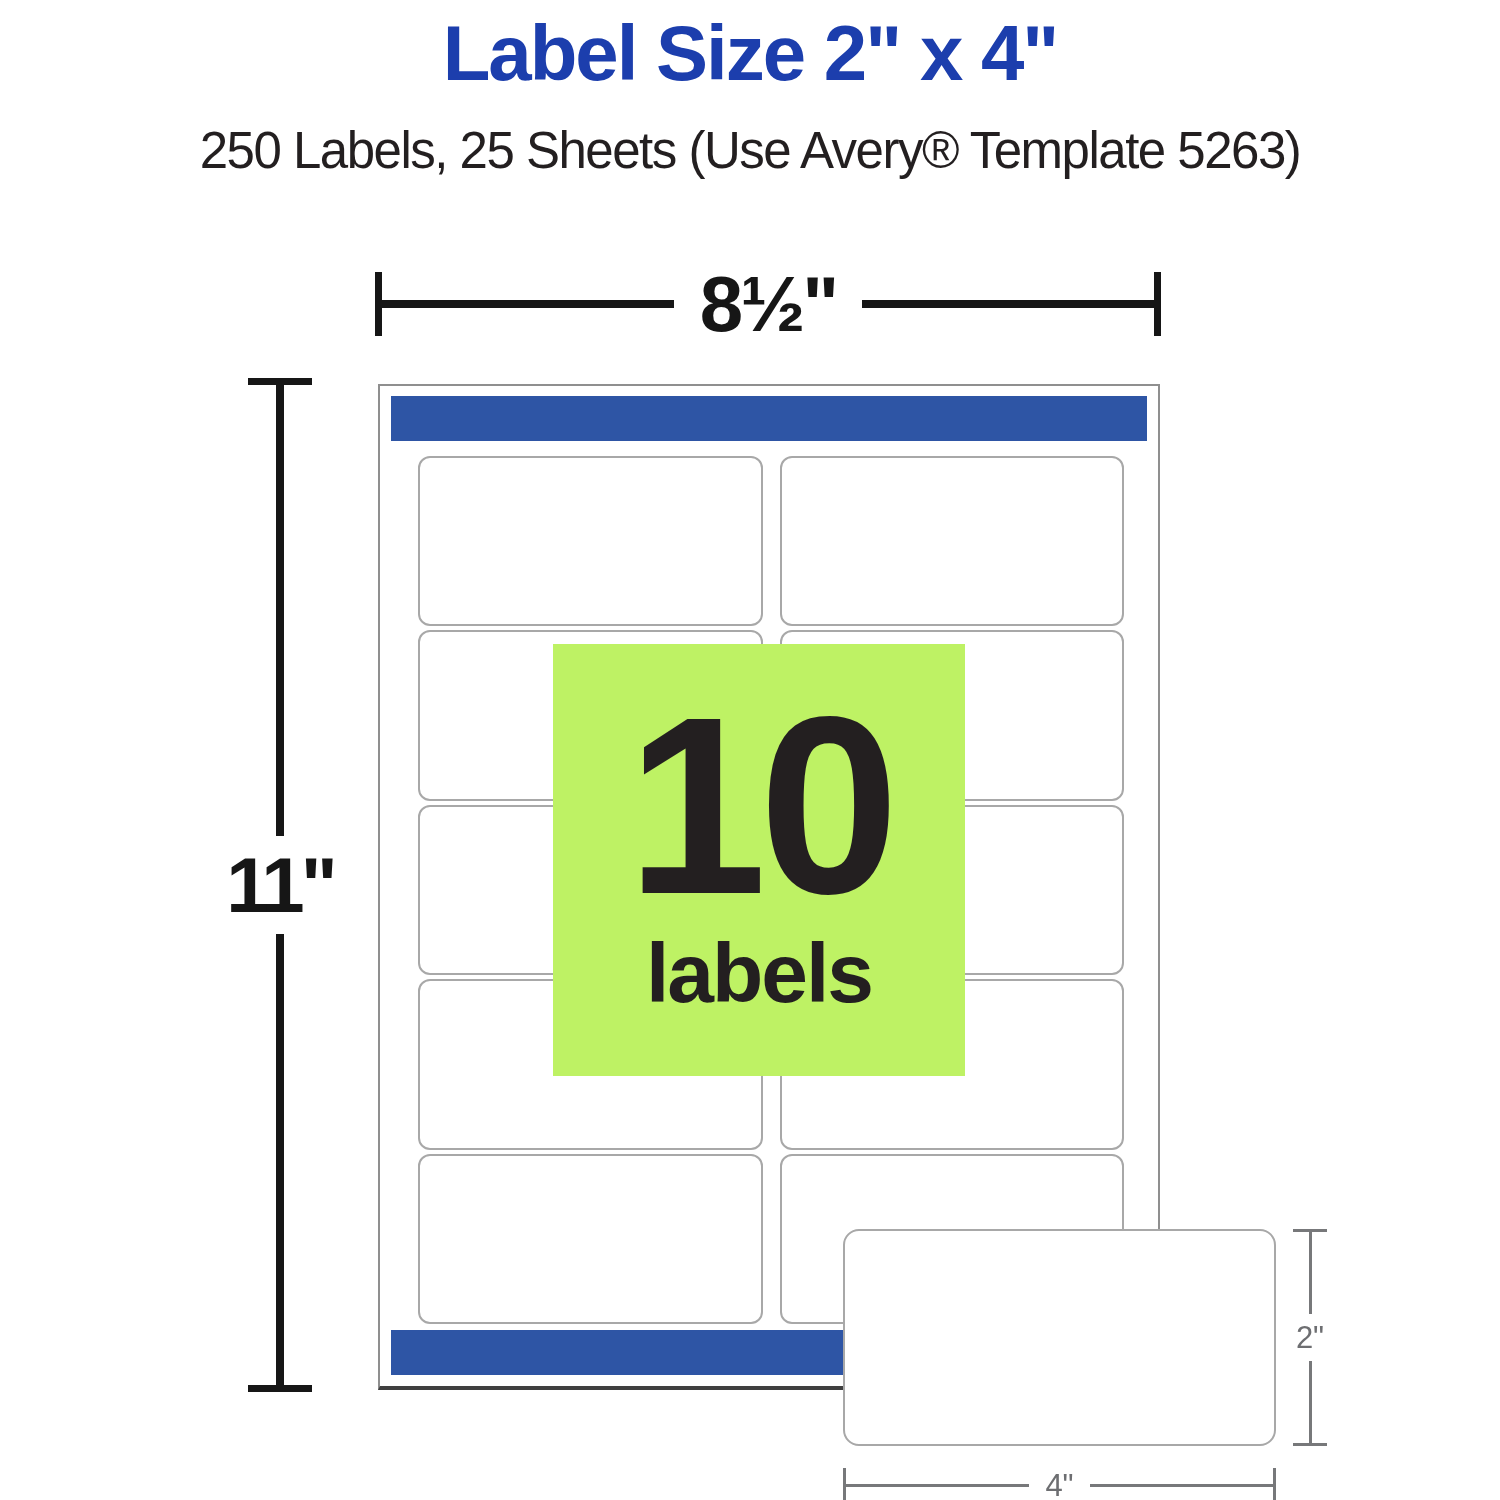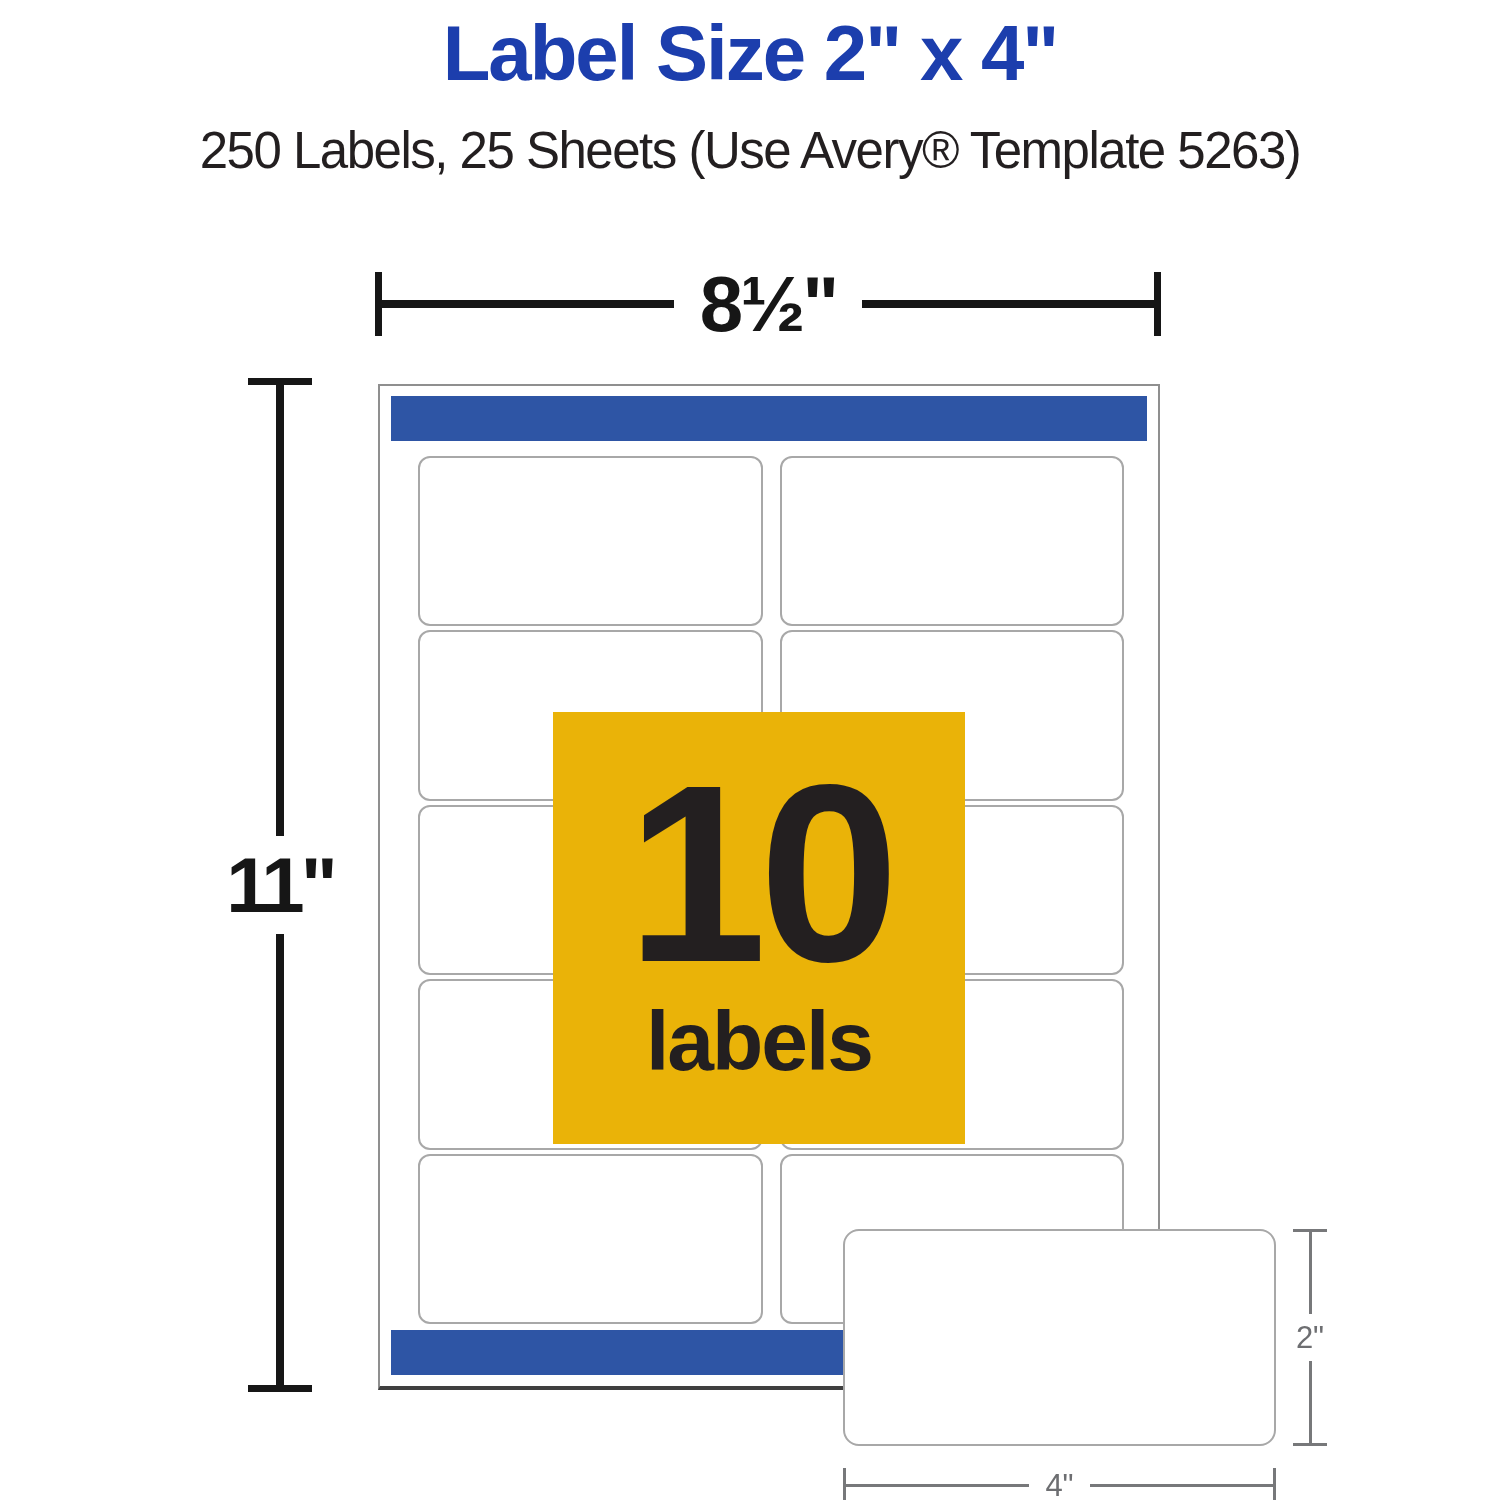--- a/index.html
+++ b/index.html
@@ -64,22 +64,22 @@
     display:grid;grid-template-columns:1fr 1fr;grid-template-rows:repeat(5,1fr);
     column-gap:17px;row-gap:4px;
   }
   .label-cell{
     box-sizing:border-box;
     border:2px solid var(--cell_border);
     border-radius:12px;background:#ffffff;
   }
   
   .count-plate{
-    position:absolute;left:553px;top:712px;width:412px;height:432px;
-    background:#eab308;z-index:2;
+    position:absolute;left:553px;top:644px;width:412px;height:432px;
+    background:#bef264;z-index:2;
     display:flex;flex-direction:column;align-items:center;justify-content:center;
     color:var(--text_dark);
   }
   .count-number{font-size:252px;font-weight:bold;letter-spacing:-8px;line-height:0.82;}
   .count-word{font-size:84px;font-weight:bold;letter-spacing:-2px;line-height:1.02;margin-top:22px;}
   .count-word2{font-size:84px;font-weight:bold;letter-spacing:-2px;line-height:1.02;}
   
   .single-label{
     position:absolute;left:843px;top:1229px;width:433px;height:217px;
     box-sizing:border-box;background:#ffffff;z-index:5;

